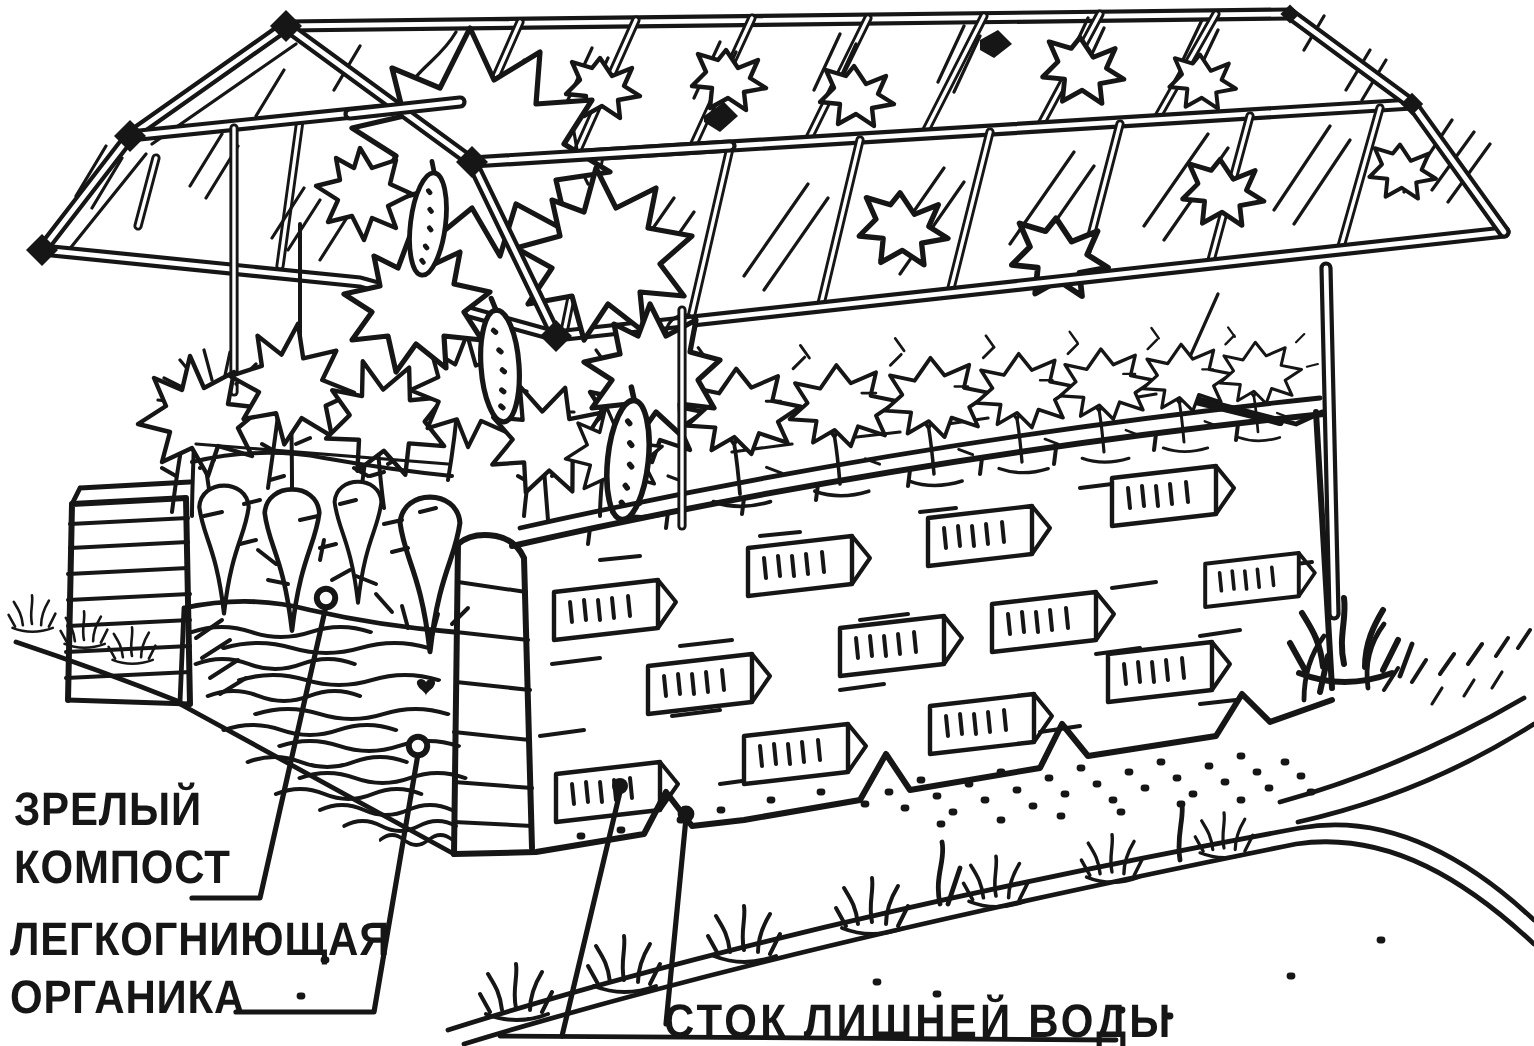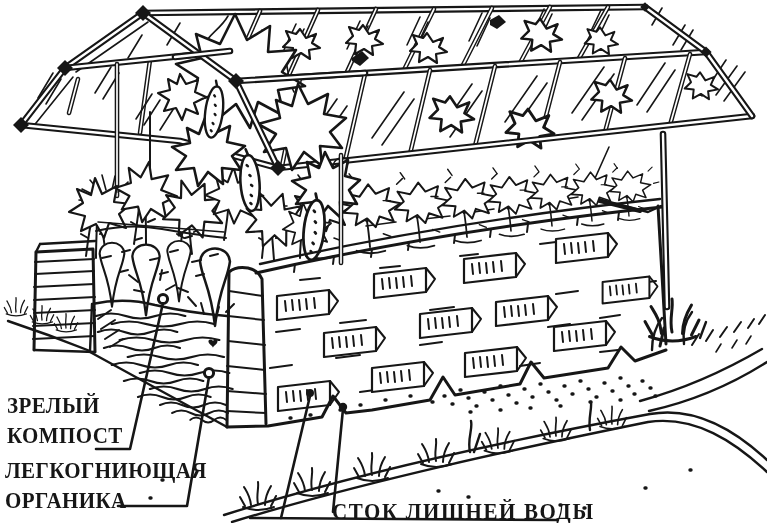--- a/index.html
+++ b/index.html
@@ -1,17 +1,17 @@
 <!DOCTYPE html>
 <html><head>
 <meta charset="utf-8">
 <style>
   html,body{margin:0;padding:0;background:#ffffff}
   .stage{position:relative;width:767px;height:523px;background:#ffffff;overflow:hidden;
-         font-family:Liberation Serif, serif}
+         font-family:Liberation Sans, sans-serif}
   .stage svg{position:absolute;left:0;top:0}
   .lbl{position:absolute;color:#161616;font-weight:bold;white-space:pre-line;
        letter-spacing:.4px;line-height:26px;font-size:21px;
        transform:scale(1,1.12);transform-origin:left top}
   #lbl-drain{letter-spacing:1.6px}
   
   .bk{stroke:#161616;fill:none;stroke-linecap:round;stroke-linejoin:round}
   .w{stroke:#ffffff;fill:none;stroke-linecap:round;stroke-linejoin:round}
   .b7{stroke-width:6.6}.w7{stroke-width:2.4}
   .b5{stroke-width:4.6}.w5{stroke-width:1.7}

